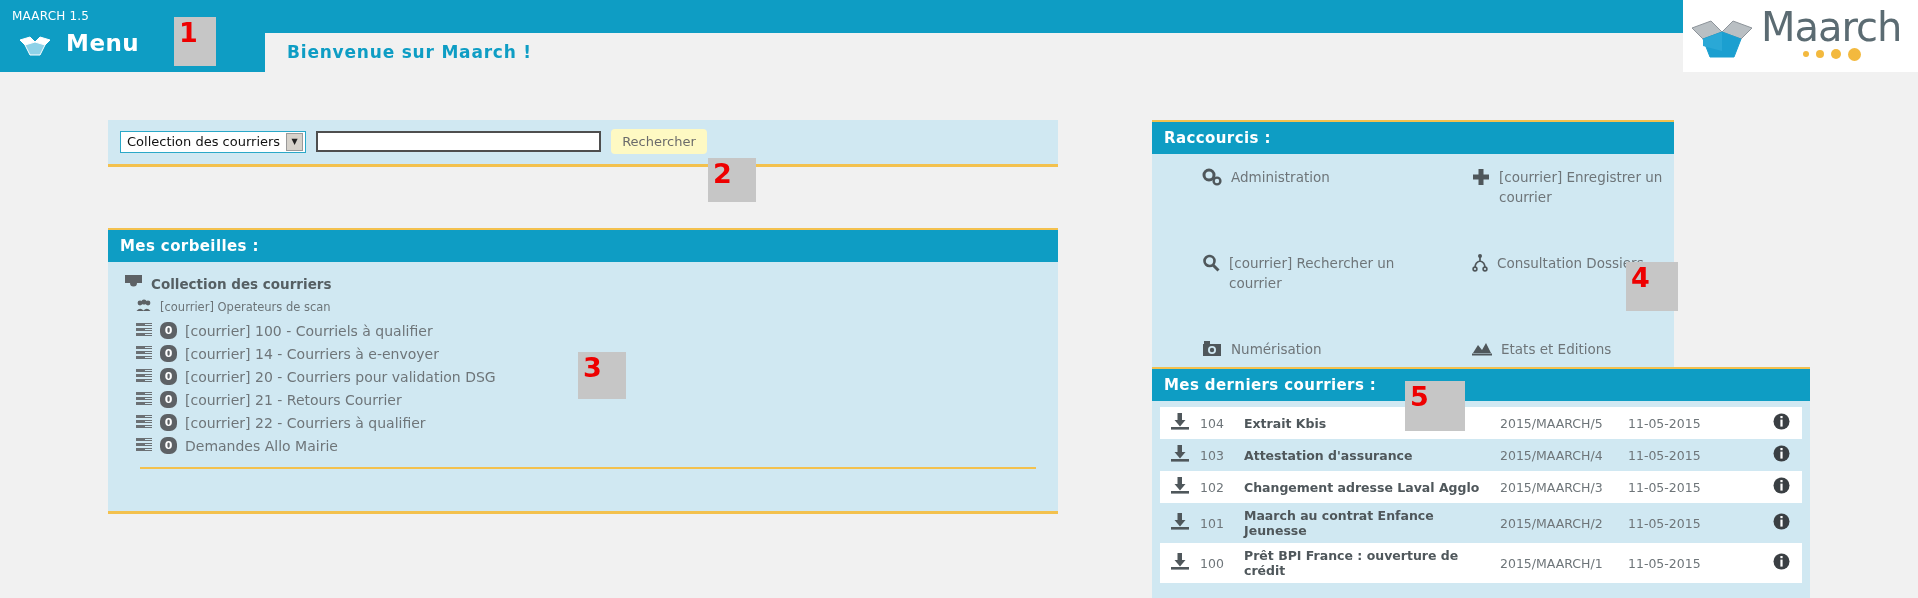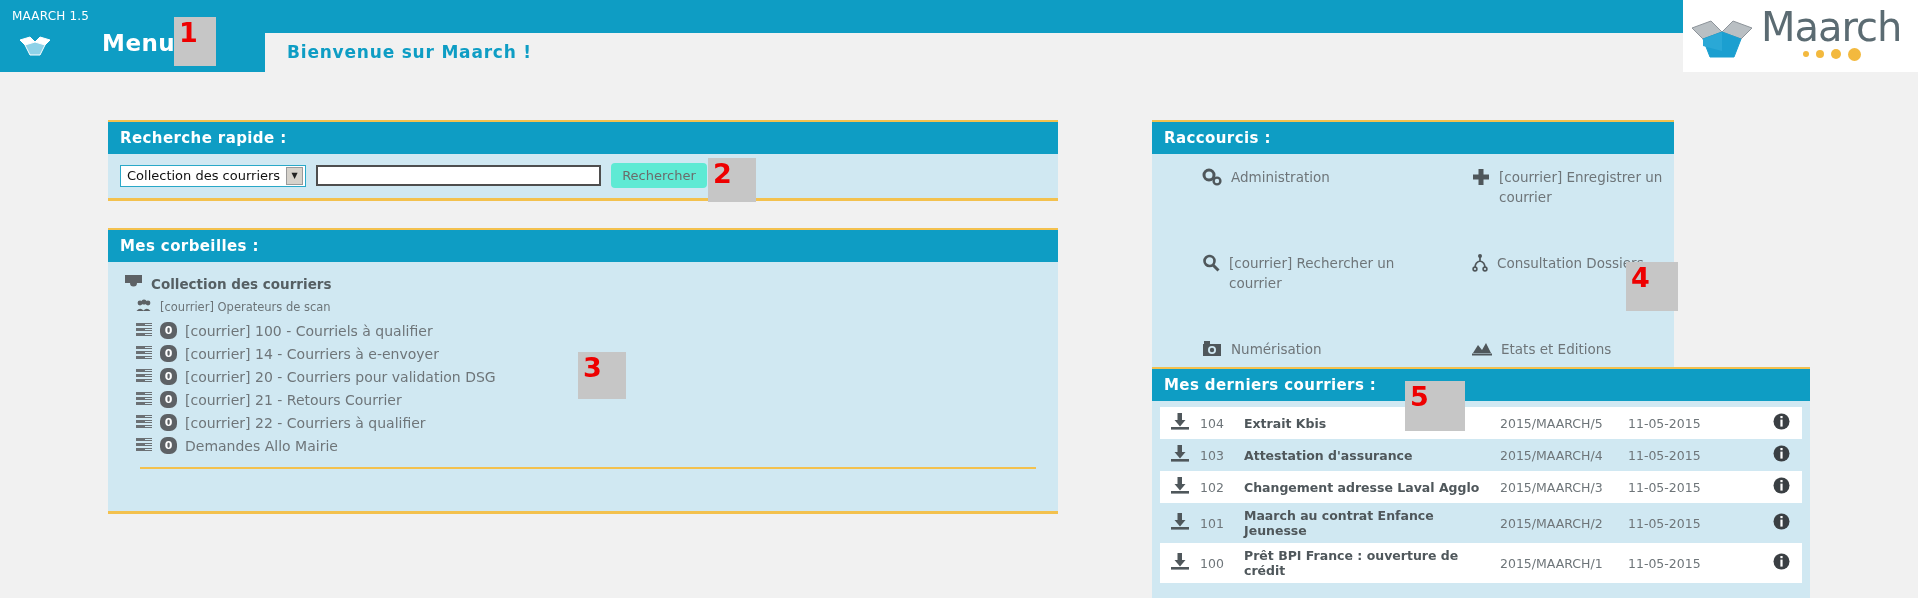--- a/index.html
+++ b/index.html
@@ -20,21 +20,21 @@
   .version {
     position: absolute; left: 12px; top: 9px;
     font-size: 12px; color: #ffffff; letter-spacing: .2px;
   }
   .menu-group {
     position: absolute; left: 18px; top: 29px;
     display: flex; align-items: center; gap: 14px;
   }
   .box-icon-sm { width: 34px; height: 28px; display:block; }
   .menu-label {
-    font-size: 23px; font-weight: bold; color: #ffffff; letter-spacing: .5px; margin-left: 36px;
+    font-size: 23px; font-weight: bold; color: #ffffff; letter-spacing: .5px;
   }
   .welcome-bar {
     position: absolute; left: 265px; top: 33px;
     width: 1655px; height: 39px;
     background: #f1f1f1;
   }
   .welcome-text {
     position: absolute; left: 22px; top: 9px;
     font-size: 17px; font-weight: bold; color: #0e9dc4; letter-spacing: .8px;
   }
@@ -80,21 +80,21 @@
     background: #d6d2cb; border: 1px solid #9a9a9a;
     display: flex; align-items: center; justify-content: center;
     font-size: 8px; color: #222;
   }
   .search-input {
     width: 285px; height: 21px; background: #fff;
     border: 2px solid #4e4e4e; outline: none;
     font-size: 13px; padding: 0 4px; color: #111;
   }
   .btn-search {
-    background: #5eead4; color: #6b6b6b; border: none; border-radius: 4px;
+    background: #fef9c3; color: #6b6b6b; border: none; border-radius: 4px;
     font-size: 13px; padding: 5px 11px; cursor: pointer;
     font-family: "DejaVu Sans", sans-serif;
   }
 
   
   #panel-baskets { left: 108px; top: 228px; width: 950px; }
   .basket-body { padding: 10px 14px 8px 14px; }
   .collection-row { display: flex; align-items: center; gap: 8px; margin: 2px 0 4px 2px; }
   .collection-label { font-size: 13.5px; font-weight: bold; color: #555f63; }
   .op-row { display: flex; align-items: center; gap: 8px; margin: 3px 0 5px 14px; }
@@ -192,21 +192,20 @@
         <i class="d1"></i>
           <i class="d2"></i>
           <i class="d3"></i>
           <i class="d4"></i>
       </div>
     </span>
   </div>
 </div>
 
 <div class="panel" id="panel-search">
-  <div class="panel-head">Recherche rapide :</div>
   <div class="search-row">
     <div class="sel-wrap">
       <span class="sel-text">Collection des courriers</span>
       <span class="sel-arrow">▼</span>
     </div>
     <input class="search-input" type="text" value="" style="">
     <button class="btn-search">Rechercher</button>
   </div>
 </div>
 

